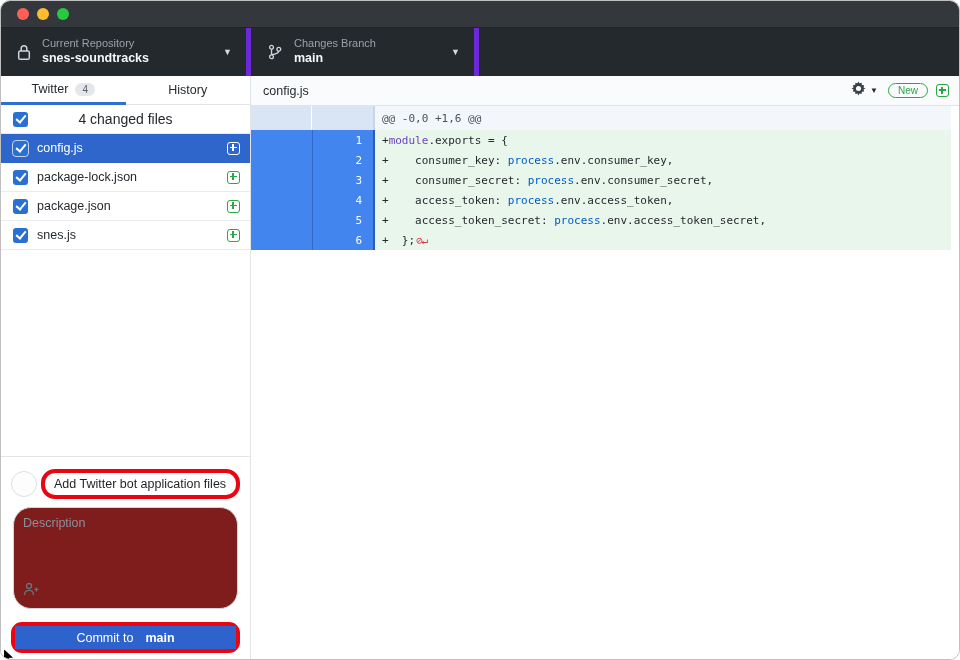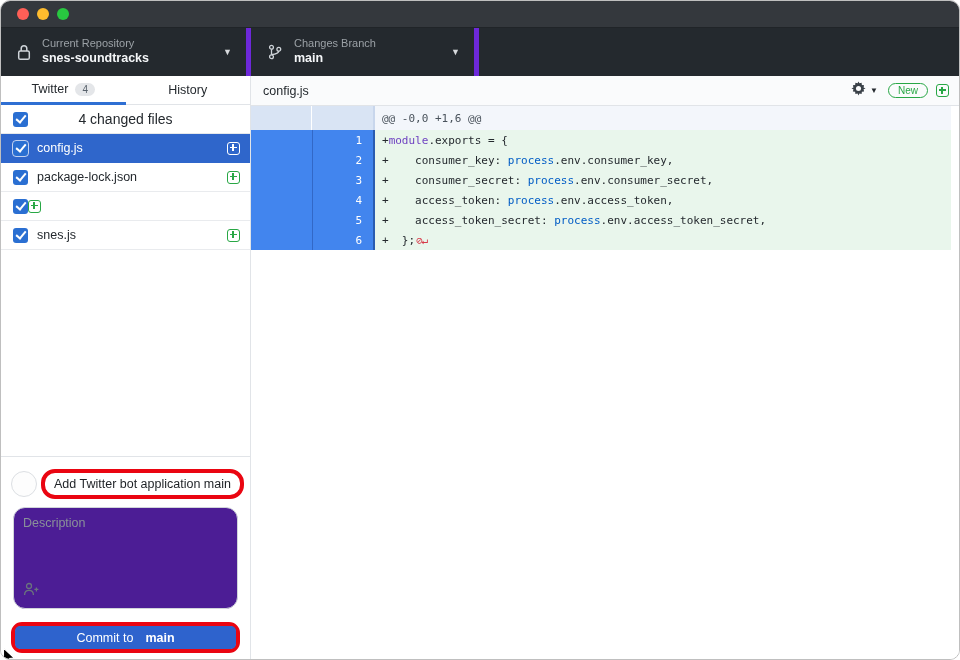--- a/index.html
+++ b/index.html
@@ -64,27 +64,27 @@
   
   .commit-area { flex:none; border-top:1px solid #e1e4e8; padding:12px 10px 8px; display:flex;
                  flex-direction:column; }
   .summary-row { display:flex; align-items:center; }
   .avatar { width:26px; height:26px; border-radius:50%; background:#fdfdfd; border:1.5px solid #dcdfe3;
             flex:none; }
   .annotation { border:4px solid #ea0511; border-radius:14px; background:#fff; }
   .summary-annotation { flex:1; margin-left:4px; height:30px; display:flex; align-items:center; }
   .summary-input { font-size:12.5px; color:#1d2125; padding:0 9px; white-space:nowrap; width:100%;
                    background:transparent; border:none; outline:none; }
-  .description-box { margin:8px 2px 0; height:102px; border:1px solid #d1d5da; border-radius:12px;
-                     background:#4c1d95; padding:8px 9px; display:flex; flex-direction:column;
+  .description-box { margin:8px 2px 0; height:102px; border:1px solid #d1d5da; border-radius:18px;
+                     background:#7f1d1d; padding:8px 9px; display:flex; flex-direction:column;
                      position:relative; cursor:text; }
   .description-placeholder { font-size:12.5px; color:#8a9199; }
   .coauthor-icon { position:absolute; left:9px; bottom:8px; cursor:pointer; }
   .button-annotation { margin:13px 0 0; height:31px; border-radius:11px; display:flex; align-items:stretch; }
-  .commit-button { flex:1; background:#2e63cd; border:none; border-radius:5px; color:#fff;
+  .commit-button { flex:1; background:#2e63cd; border:none; border-radius:0; color:#fff;
                    font-size:12.5px; font-family:"Liberation Sans",sans-serif; cursor:pointer;
                    display:flex; align-items:center; justify-content:center; gap:12px; }
   .commit-button b { font-weight:bold; }
 
   
   .content-header { height:30px; flex:none; background:#fafbfc; border-bottom:1px solid #e1e4e8;
                     display:flex; align-items:center; padding:0 10px 0 12px; }
   .file-tab-label { font-size:12.5px; color:#24292e; flex:1; }
   .diff-options { display:flex; align-items:center; gap:4px; cursor:pointer; margin-right:10px; }
   .chevron-down { font-size:8px; color:#24292e; }
@@ -182,35 +182,36 @@
         <span class="file-name">config.js</span>
         <span class="plus-square"></span>
       </div>
       <div class="file-row">
         <span class="checkbox"></span>
         <span class="file-name">package-lock.json</span>
         <span class="plus-square"></span>
       </div>
       <div class="file-row">
         <span class="checkbox"></span>
+        <span class="file-name">package.json</span>
         <span class="plus-square"></span>
       </div>
       <div class="file-row">
         <span class="checkbox"></span>
         <span class="file-name">snes.js</span>
         <span class="plus-square"></span>
       </div>
 
       <div class="sidebar-spacer"></div>
 
       <div class="commit-area">
         <div class="summary-row">
           <span class="avatar"></span>
           <div class="annotation summary-annotation">
-            <div class="summary-input">Add Twitter bot application main</div>
+            <div class="summary-input">Add Twitter bot application files</div>
           </div>
         </div>
         <div class="description-box">
           <span class="description-placeholder">Description</span>
           <span class="coauthor-icon">
             <svg width="17" height="14" viewBox="0 0 17 14">
               <circle cx="6" cy="4" r="2.5" fill="none" stroke="#6a737d" stroke-width="1.3"></circle>
               <path d="M1.6 13 C1.6 9.9 3.6 8.3 6 8.3 C8.4 8.3 10.4 9.9 10.4 13" fill="none" stroke="#6a737d" stroke-width="1.3"></path>
               <path d="M13.4 5.4 v4 M11.4 7.4 h4" stroke="#6a737d" stroke-width="1.3"></path>
             </svg>

